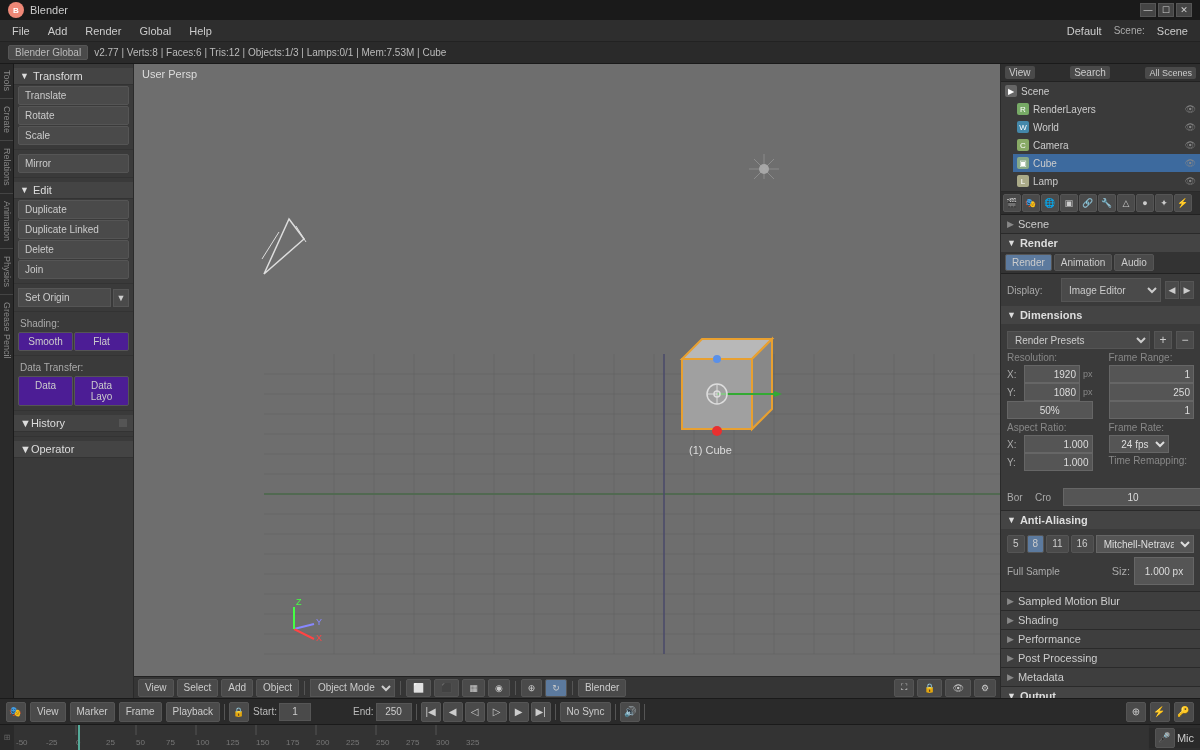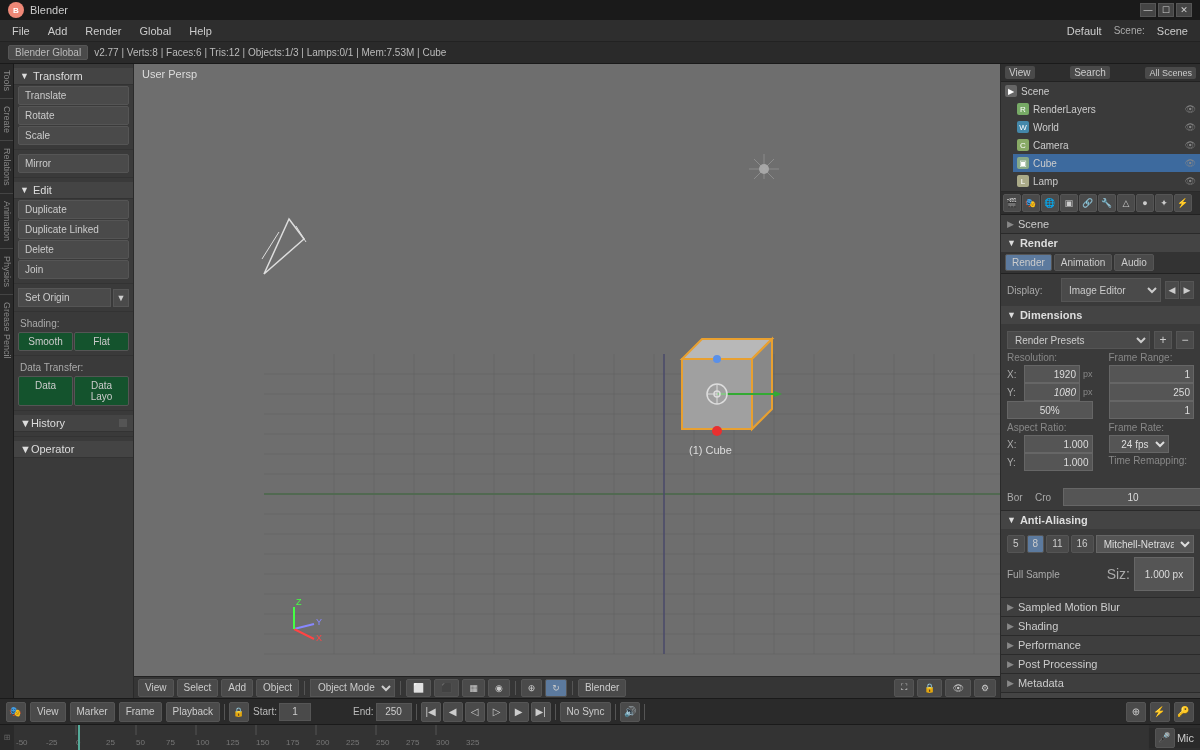--- a/index.html
+++ b/index.html
@@ -131,21 +131,21 @@
       border-radius: 2px;
     }
     .tool-btn-row {
       display: flex;
       gap: 1px;
       margin: 1px 4px;
     }
     .tool-btn-half {
       flex: 1;
       padding: 3px 4px;
-      background: #14532d;
+      background: #4c1d95;
       border: 1px solid #555;
       color: #ccc;
       font-size: 10px;
       cursor: pointer;
       text-align: center;
       border-radius: 2px;
     }
     .tool-section-divider {
       height: 1px;
       background: #333;
@@ -599,21 +599,21 @@
       font-size: 10px;
       color: #aaa;
       flex: 1;
     }
     .full-sample-field {
       background: #555;
       border: 1px solid #666;
       color: #ddd;
       font-size: 10px;
       padding: 1px 4px;
-      height: 34px;
+      height: 28px;
       text-align: center;
       width: 60px;
     }
 
     
     ::-webkit-scrollbar { width: 6px; height: 6px; }
     ::-webkit-scrollbar-track { background: #2a2a2a; }
     ::-webkit-scrollbar-thumb { background: #555; border-radius: 3px; }
 
     
@@ -1008,21 +1008,21 @@
 
             <div class="col-section">
               <div class="col-label">Resolution:</div>
               <div class="inline-label-field">
                 <span class="short-label">X:</span>
                 <input class="num-field-sm" style="width: 50px;" value="1920">
                 <span class="field-unit">px</span>
               </div>
               <div class="inline-label-field">
                 <span class="short-label">Y:</span>
-                <input class="num-field-sm" style="width: 50px; font-style: italic;" value="1080">
+                <input class="num-field-sm" style="width: 50px;" value="1080">
                 <span class="field-unit">px</span>
               </div>
               <input class="pct-field" value="50%" style="">
             </div>
 
             <div class="col-section">
               <div class="col-label">Frame Range:</div>
               <div class="inline-label-field">
                 <input class="num-field-sm" style="width: 60px;" value="1">
               </div>
@@ -1075,21 +1075,21 @@
             <div class="aa-btn">5</div>
             <div class="aa-btn active">8</div>
             <div class="aa-btn">11</div>
             <div class="aa-btn">16</div>
             <select class="num-field-sm" style="flex:1;min-width:0;">
               <option>Mitchell-Netravali</option>
             </select>
           </div>
           <div class="full-sample-row">
             <span class="full-sample-label">Full Sample</span>
-            <span style="font-size:14px;color:#aaa;">Siz:</span>
+            <span style="font-size:11px;color:#aaa;">Siz:</span>
             <input class="full-sample-field" value="1.000 px" style="">
           </div>
         </div>
       </div>
 
       <div class="collapsed-section">
         <span class="collapsed-arrow">▶</span>
         <span>Sampled Motion Blur</span>
       </div>
 

